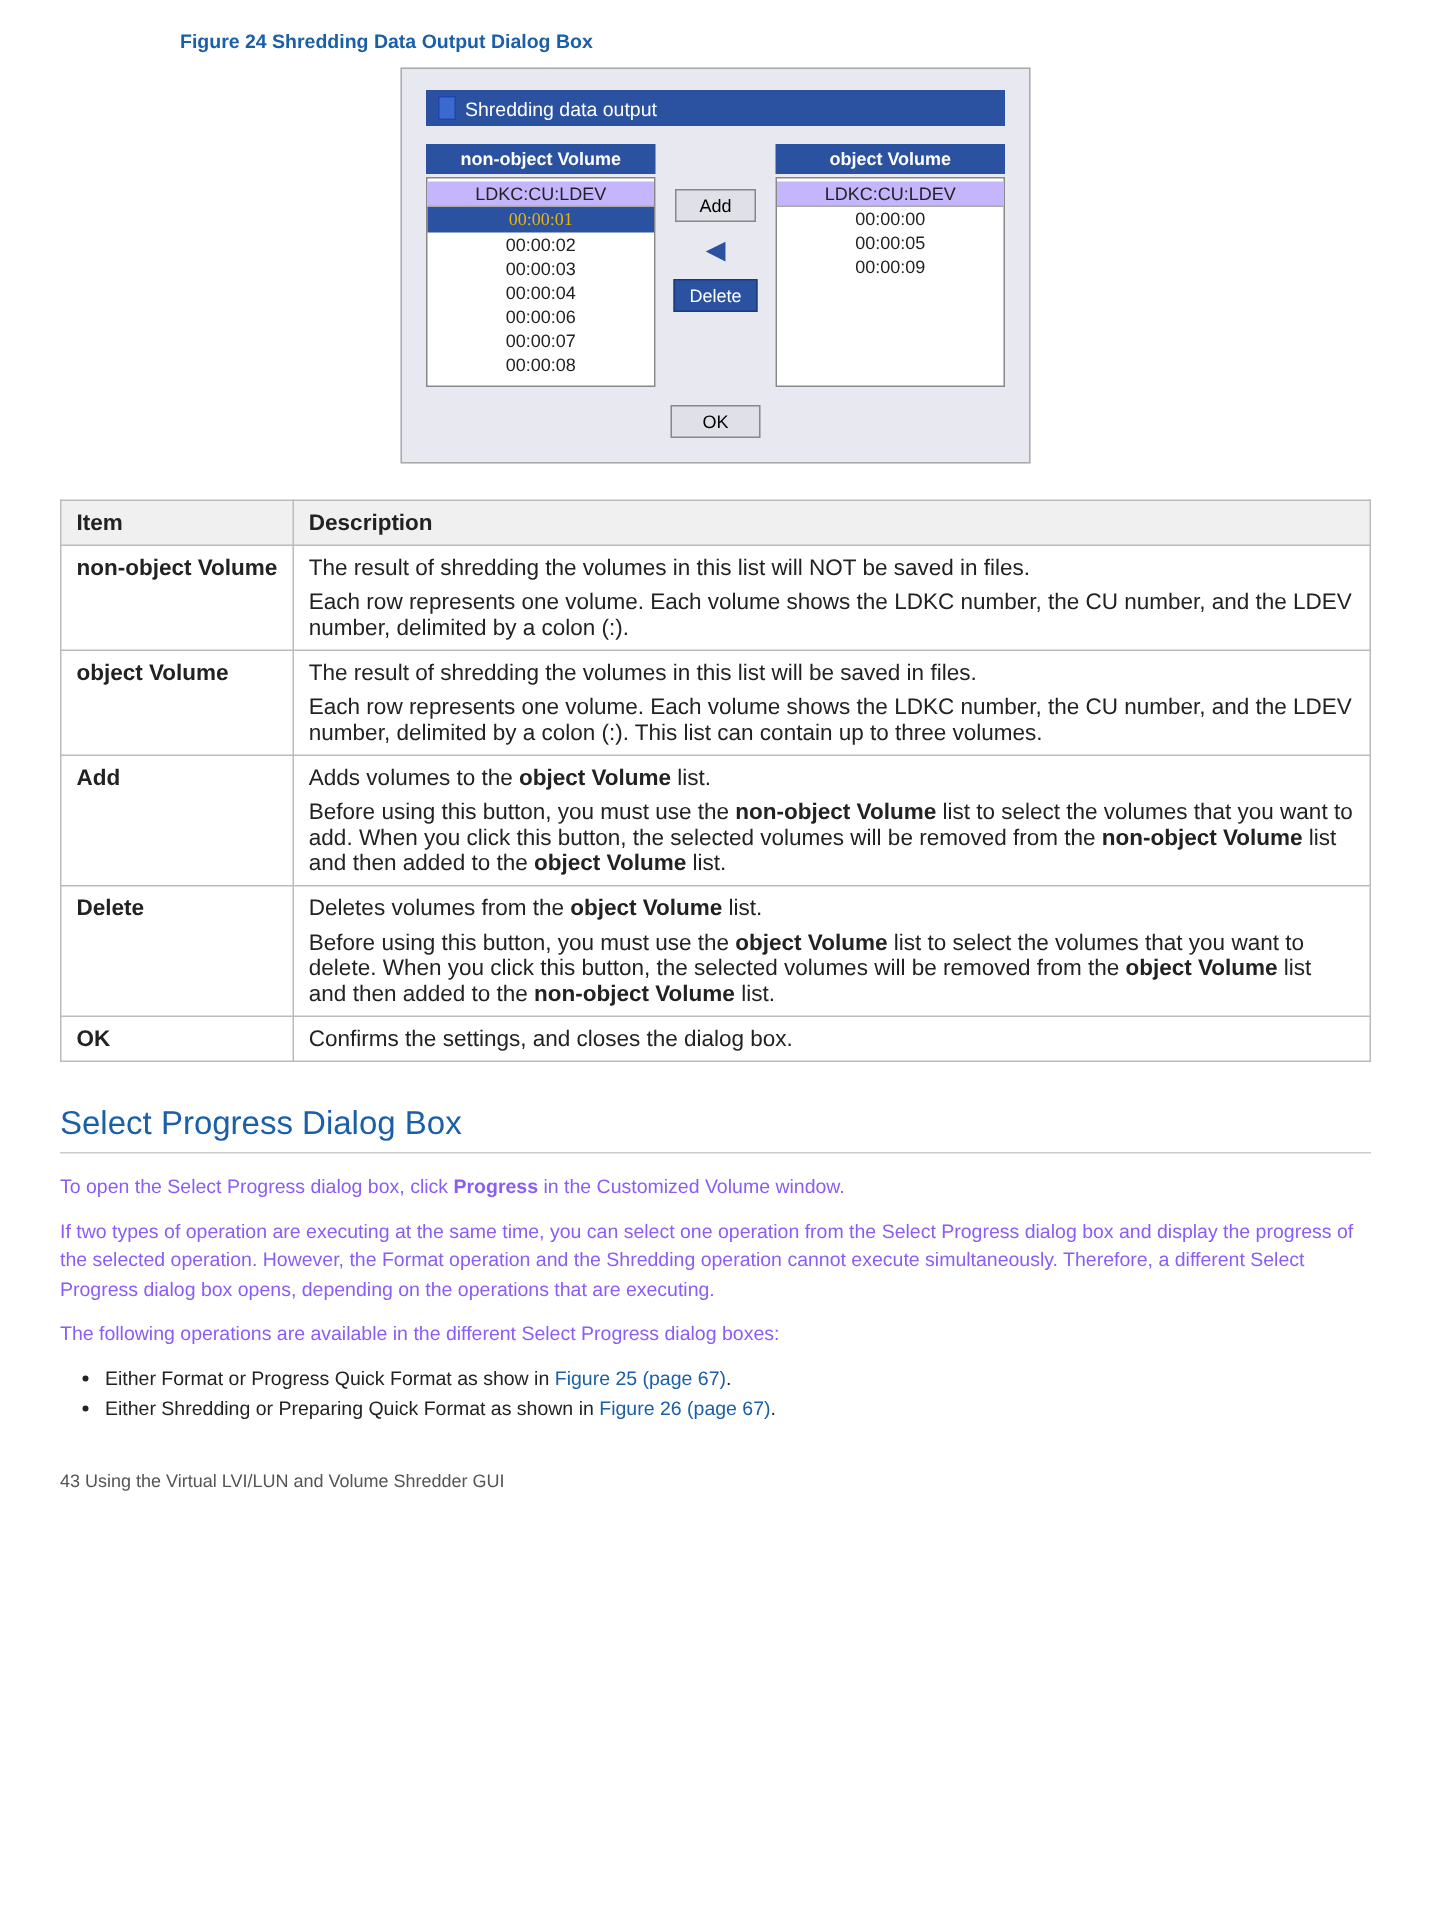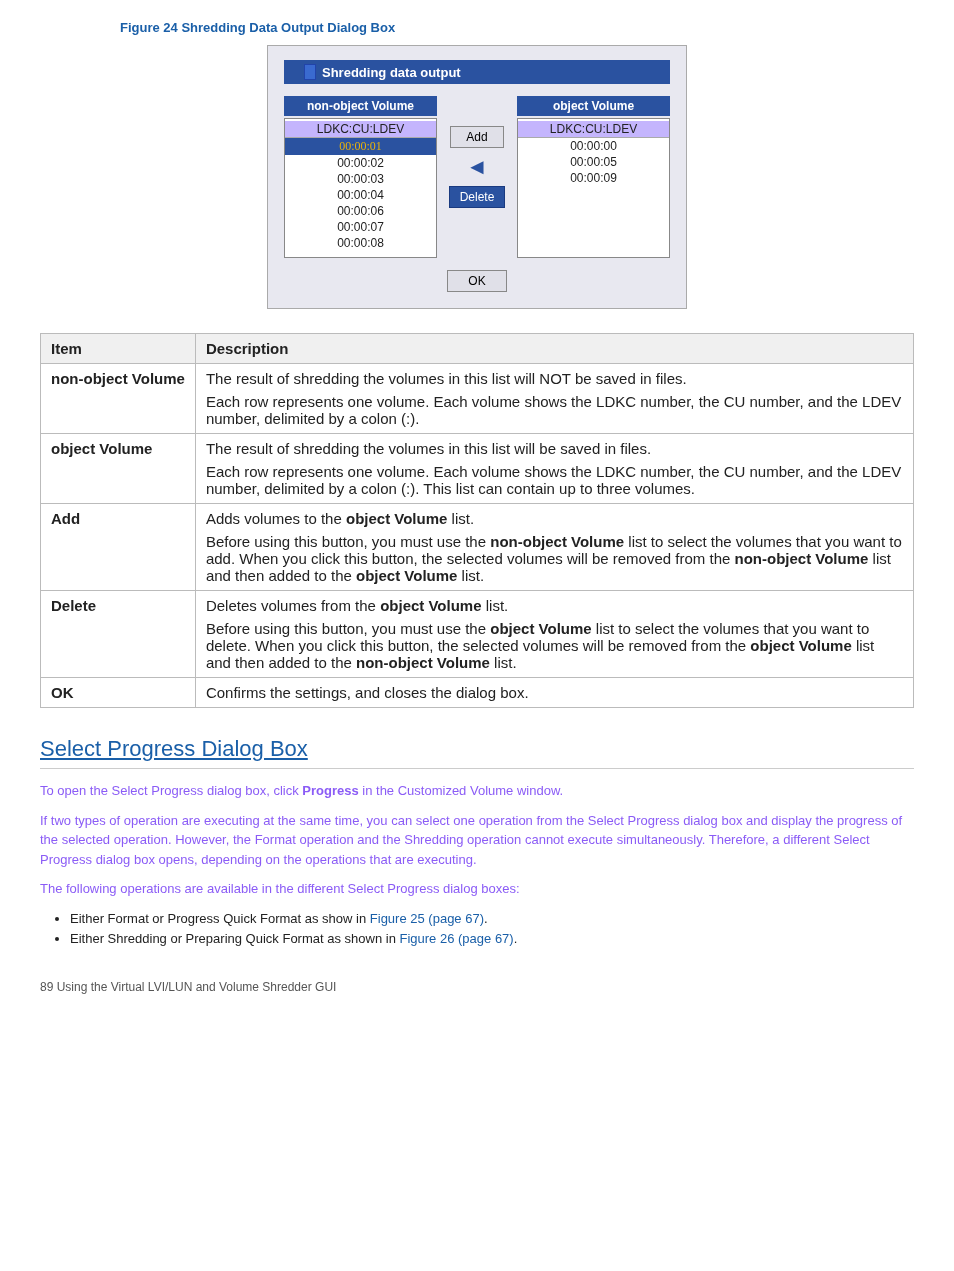--- a/index.html
+++ b/index.html
@@ -30,23 +30,23 @@
     }
     .dialog-box {
       border: 1px solid #aaa;
       background: #e8e8f0;
       padding: 14px 16px 16px 16px;
       width: 420px;
     }
     .dialog-title-bar {
       background: #2a52a0;
       color: #fff;
-      font-weight: bold;
-      font-size: 13px;
-      padding: 4px 20px;
+      font-weight: normal;
+      font-size: 13px;
+      padding: 4px 8px;
       margin-bottom: 12px;
       display: flex;
       align-items: center;
     }
     .dialog-title-bar::before {
       content: '';
       display: inline-block;
       width: 10px;
       height: 14px;
       background: #3a6ad0;
@@ -168,21 +168,20 @@
     }
 
     
     .section-heading {
       color: #1a5fa8;
       font-size: 22px;
       font-weight: normal;
       margin-bottom: 12px;
       border-bottom: 1px solid #ccc;
       padding-bottom: 6px;
-      text-decoration: underline;
     }
 
     
     .body-text {
       font-size: 13px;
       line-height: 1.5;
       margin-bottom: 10px;
       color: #8b5cf6;
     }
     .body-text b {
@@ -320,13 +319,13 @@
   <li>
     <span>Either Format or Progress Quick Format as show in </span>
     <a class="link-text" href="#">Figure 25 (page 67)</a>.
   </li>
   <li>
     <span>Either Shredding or Preparing Quick Format as shown in </span>
     <a class="link-text" href="#">Figure 26 (page 67)</a>.
   </li>
 </ul>
 
-<div class="page-footer">89    Using the Virtual LVI/LUN and Volume Shredder GUI</div>
+<div class="page-footer">43    Using the Virtual LVI/LUN and Volume Shredder GUI</div>
 
 </body></html>

